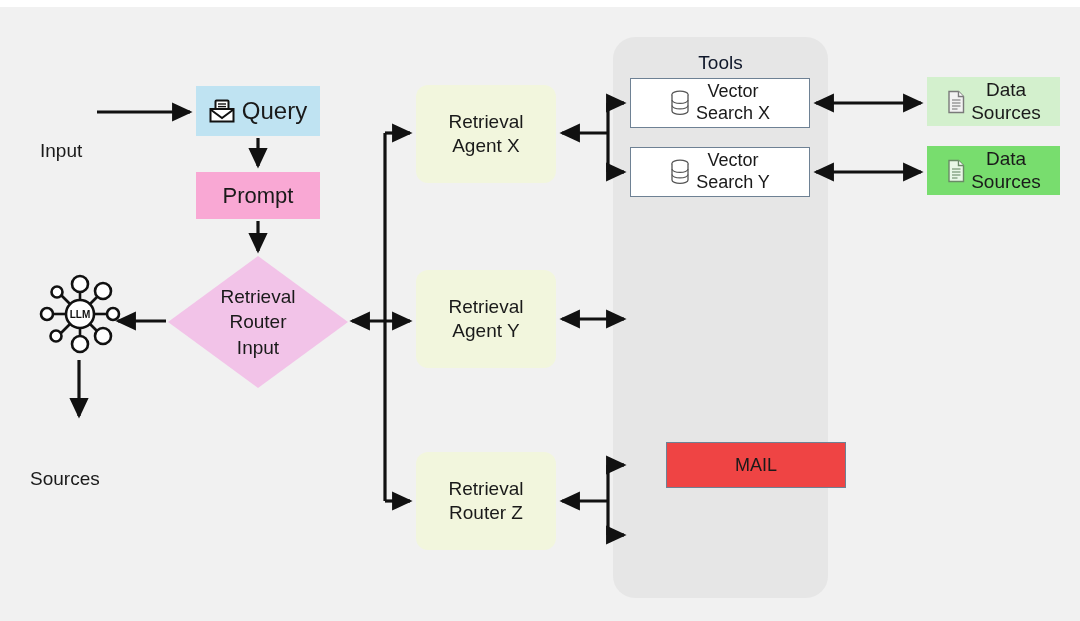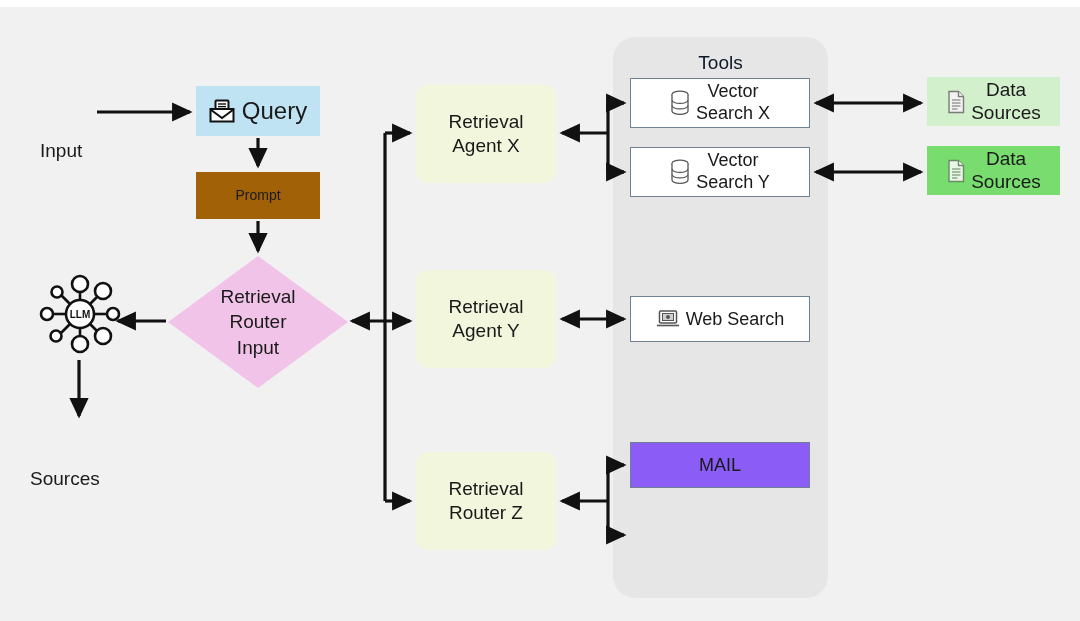--- a/index.html
+++ b/index.html
@@ -46,21 +46,21 @@
     position:absolute;font-size:19px;color:#1a1a1a;margin-top:39px;
   }
   
   .query-box{
     left:196px;top:86px;width:124px;height:50px;
     background:#bfe3f2;font-size:24px;
     gap:7px;
   }
   .prompt-box{
     left:196px;top:172px;width:124px;height:47px;
-    background:#a16207;font-size:14px;
+    background:#f9a8d4;font-size:22px;
   }
   .router-diamond{
     left:168px;top:256px;width:180px;height:132px;
   }
   .router-diamond .dshape{
     position:absolute;left:0;top:0;width:180px;height:132px;
     background:#f2c3e8;
     clip-path:polygon(50% 0,100% 50%,50% 100%,0 50%);
   }
   .router-diamond .dtext{
@@ -73,21 +73,21 @@
   }
   .agent-x{left:416px;top:85px;}
   .agent-y{left:416px;top:270px;}
   .agent-z{left:416px;top:452px;}
   
   .tool-box{
     background:#ffffff;
     border:1.6px solid #6e8194;
     font-size:18px;
   }
-  .tool-box.grayfill{background:#8b5cf6;}
+  .tool-box.grayfill{background:#ef4444;margin-left:36px;}
   .vs-x{left:630px;top:78px;width:180px;height:50px;}
   .vs-y{left:630px;top:147px;width:180px;height:50px;}
   .websearch{left:630px;top:296px;width:180px;height:46px;}
   .mailbox{left:630px;top:442px;width:180px;height:46px;}
   .chatbox{left:630px;top:512px;width:180px;height:46px;}
   .tool-inner{
     display:flex;align-items:center;justify-content:center;gap:6px;
     width:100%;
   }
   .tool-twoline{line-height:1.2;}
@@ -272,33 +272,20 @@
           </g>
         </svg>
       </span>
       <span class="tool-twoline">
         <span>Vector</span><br>
         <span>Search Y</span>
       </span>
     </span>
   </div>
 
-  <div class="node tool-box websearch">
-    <span class="tool-inner">
-      <span class="icon">
-        <svg width="24" height="20" viewBox="0 0 24 20">
-          <rect x="3.5" y="2" width="17" height="12" rx="1" fill="#ffffff" stroke="#555555" stroke-width="1.5"></rect>
-          <rect x="6.5" y="4.5" width="11" height="7" fill="#cfcfcf" stroke="#555555" stroke-width="1"></rect>
-          <circle cx="12" cy="8" r="2" fill="#555555"></circle>
-          <path d="M1 16.5 L23 16.5" stroke="#555555" stroke-width="1.6"></path>
-        </svg>
-      </span>
-      <span>Web Search</span>
-    </span>
-  </div>
 
   <div class="node tool-box grayfill mailbox">MAIL</div>
 
 
   <div class="node ds-box ds-light">
     <span class="ds-inner">
       <span class="icon">
         <svg width="20" height="24" viewBox="0 0 20 24">
           <path d="M3 1.5 L12.5 1.5 L17.5 6.5 L17.5 22.5 L3 22.5 Z" fill="#f2f2f2" stroke="#7a7a7a" stroke-width="1.4"></path>
           <path d="M12.5 1.5 L12.5 6.5 L17.5 6.5" fill="#ffffff" stroke="#7a7a7a" stroke-width="1.4"></path>

